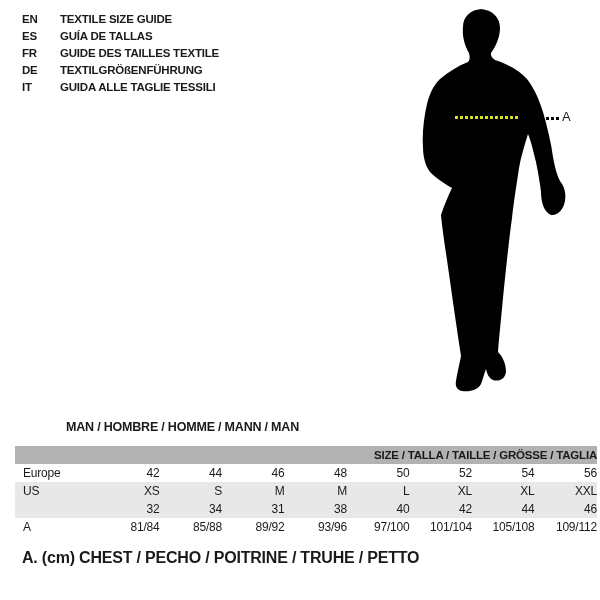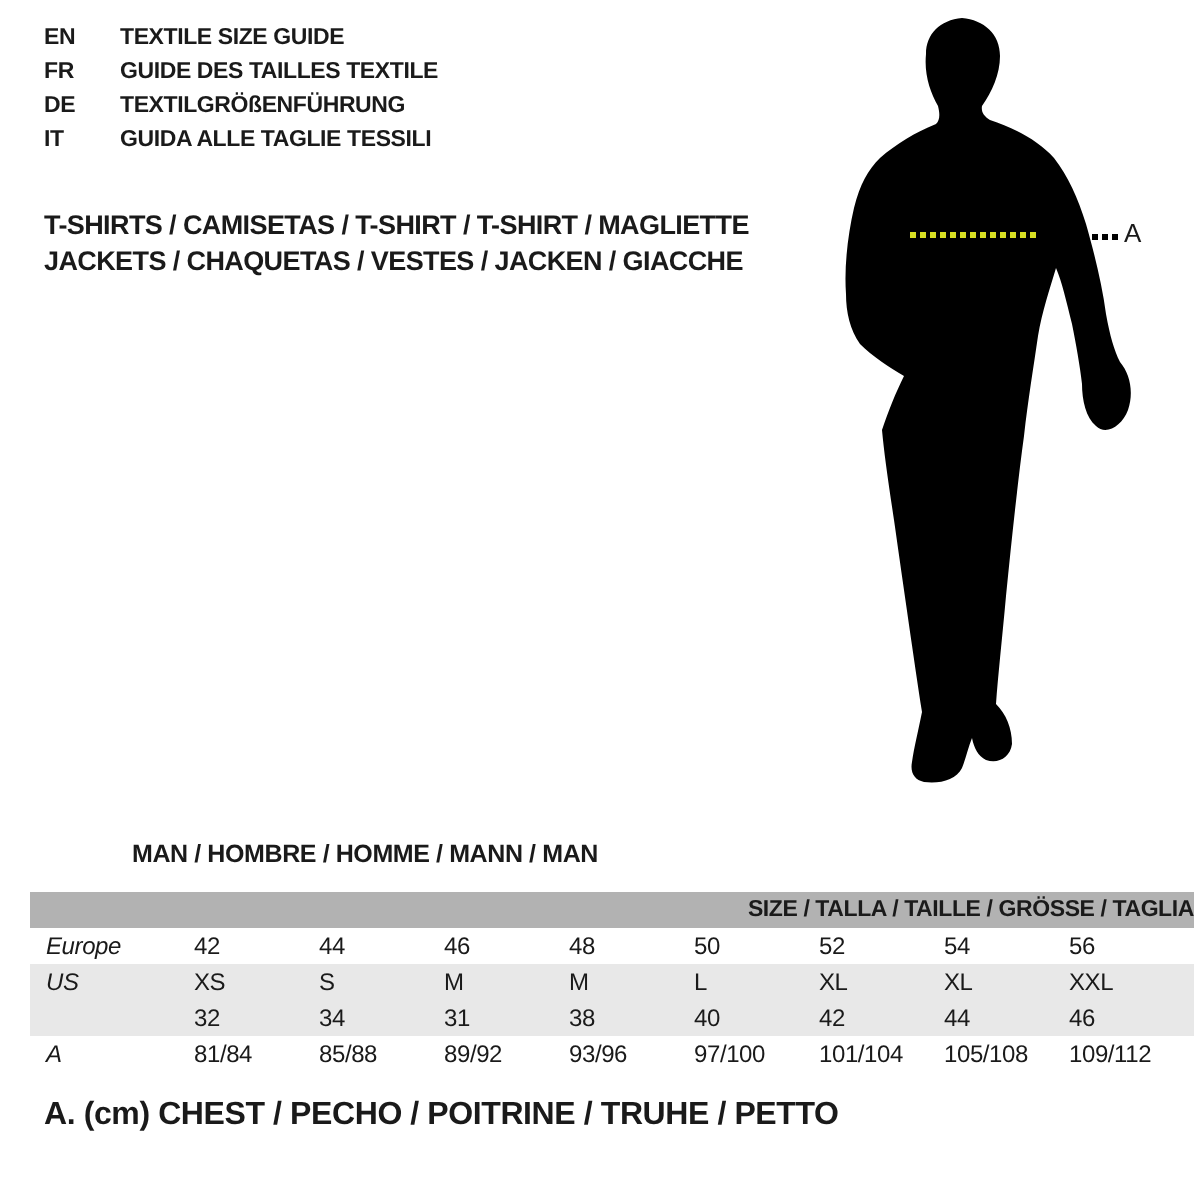--- a/index.html
+++ b/index.html
@@ -36,54 +36,54 @@
   .figure-a-label { position:absolute; left:562px; top:109px; font-size:13px; font-weight:500; }
 
   
   .section-title { position:absolute; left:22px; top:420px; font-weight:bold; font-size:12.5px; letter-spacing:-0.2px;margin-left:44px; }
 
   
   .size-table { position:absolute; left:15px; top:446px; width:582px; font-size:12px; letter-spacing:-0.2px; }
   .table-header { height:18px; line-height:18px; background:var(--c-header); font-weight:bold; font-size:11.5px; padding-left:8px;text-align:right; }
   .t-row { display:flex; height:18px; line-height:18px; }
   .t-row.shaded { background:var(--c-shade); }
-  .t-label { width:82px; padding-left:8px;font-style:italic; }
-  .t-cell { flex:1; text-align:left; }
+  .t-label { width:82px; padding-left:8px; }
+  .t-cell { flex:1; text-align:right; }
 
   
   .footnote { position:absolute; left:22px; top:549px; font-weight:bold; font-size:16px; letter-spacing:-0.2px; }
 </style>
 </head>
 <body>
 
 <div class="stage">
 
   <div class="lang-list">
     <div class="lang-row">
       <span class="lang-code">EN</span>
       <span class="lang-label">TEXTILE SIZE GUIDE</span>
     </div>
     <div class="lang-row">
+      <span class="lang-code">ES</span>
+      <span class="lang-label">GUÍA DE TALLAS</span>
+    </div>
+    <div class="lang-row">
       <span class="lang-code">FR</span>
       <span class="lang-label">GUIDE DES TAILLES TEXTILE</span>
     </div>
     <div class="lang-row">
       <span class="lang-code">DE</span>
       <span class="lang-label">TEXTILGRÖßENFÜHRUNG</span>
     </div>
     <div class="lang-row">
       <span class="lang-code">IT</span>
       <span class="lang-label">GUIDA ALLE TAGLIE TESSILI</span>
     </div>
   </div>
 
-  <div class="categories">
-    <div>T-SHIRTS / CAMISETAS / T-SHIRT / T-SHIRT / MAGLIETTE</div>
-    <div>JACKETS / CHAQUETAS / VESTES / JACKEN / GIACCHE</div>
-  </div>
 
   <svg class="figure-svg" viewBox="405 8 170 387" xmlns="http://www.w3.org/2000/svg" aria-hidden="true">
     <path d="M 481 9
       C 492 10 500 17 500 28
       C 500 37 496 46 491 53
       C 490.5 56 492 58 495 60
       C 507 64 519 70 527 79
       C 534 88 539 99 543 112
       C 547 126 551 142 553 157
       C 555 168 557 175 560 181

